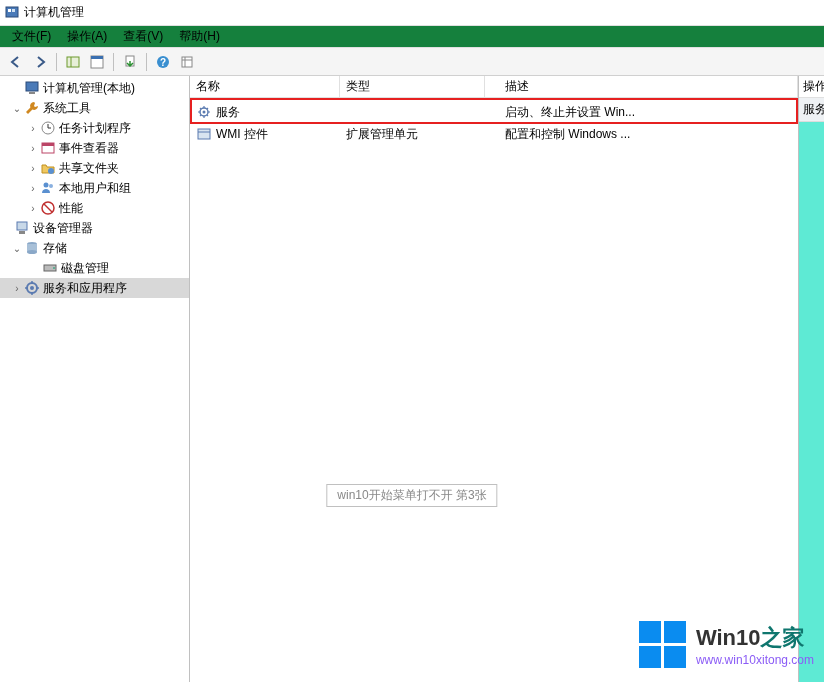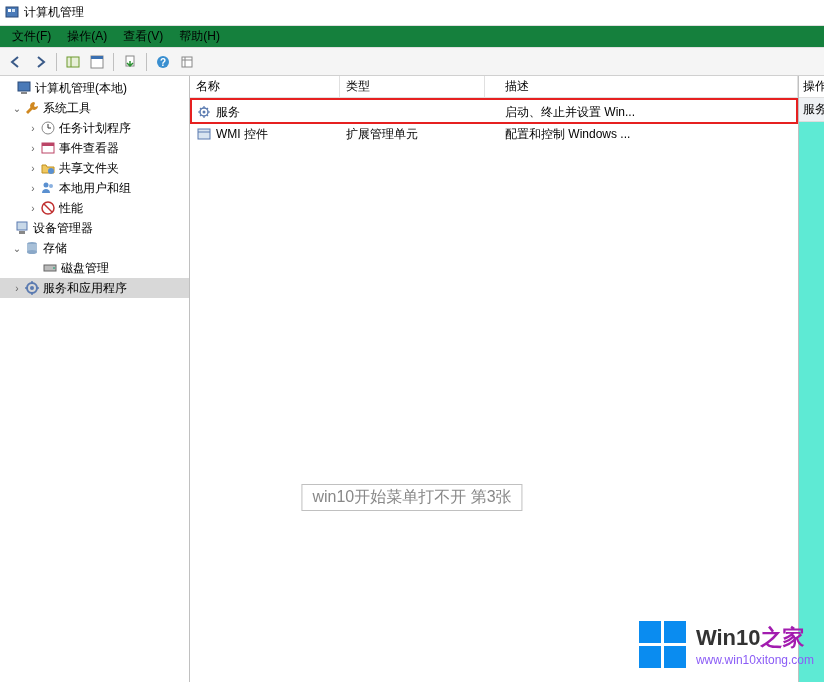--- a/index.html
+++ b/index.html
@@ -137,40 +137,40 @@
   border-bottom: 1px solid #dcdcdc;
 }
 .watermark-overlay {
   position: absolute;
   left: 50%;
   top: 484px;
   transform: translateX(-50%);
   background: rgba(255,255,255,0.9);
   border: 1px solid #c0c0c0;
   padding: 2px 10px;
-  font-size: 16px;
+  font-size: 12px;
   color: #888;
 }
 .logo-area {
   position: absolute;
   right: 10px;
   bottom: 16px;
   display: flex;
   align-items: center;
 }
 .logo-mark {
   display: grid;
   grid-template-columns: 22px 22px;
   grid-template-rows: 22px 22px;
   gap: 3px;
   margin-right: 10px;
 }
 .logo-mark div { background: #0a8cf0; }
 .logo-text .big { font-size: 22px; font-weight: bold; color: #333; }
-.logo-text .big .accent { color: #a21caf; }
+.logo-text .big .accent { color: #0f766e; }
 .logo-text .url { font-size: 12px; color: #8b5cf6; }
 svg { display: block; }
 </style>
 </head>
 <body>
 
 <div class="titlebar">
   <span class="icon">
     <svg width="16" height="16">
         <rect x="2" y="2" width="12" height="10" fill="#4a7ab8" stroke="#2a4a78"></rect>
@@ -231,21 +231,21 @@
         <rect x="2" y="2" width="10" height="10" fill="#fff" stroke="#888"></rect>
         <line x1="2" y1="5" x2="12" y2="5" stroke="#888"></line>
         <line x1="5" y1="2" x2="5" y2="12" stroke="#888"></line>
       </svg>
   </div>
 </div>
 
 <div class="content">
 
   <div class="tree-pane">
-    <div class="tree-item" style="padding-left:2px">
+    <div class="tree-item" style="padding-left:10px">
       <span class="expander"></span>
       <span class="ti-icon">
           <svg width="16" height="16">
             <rect x="2" y="2" width="12" height="9" fill="#4a7ab8" stroke="#2a4a78"></rect>
             <rect x="5" y="12" width="6" height="2" fill="#888"></rect>
           </svg>
         </span>
       <span class="label">计算机管理(本地)</span>
     </div>
     <div class="tree-item" style="padding-left:10px">

